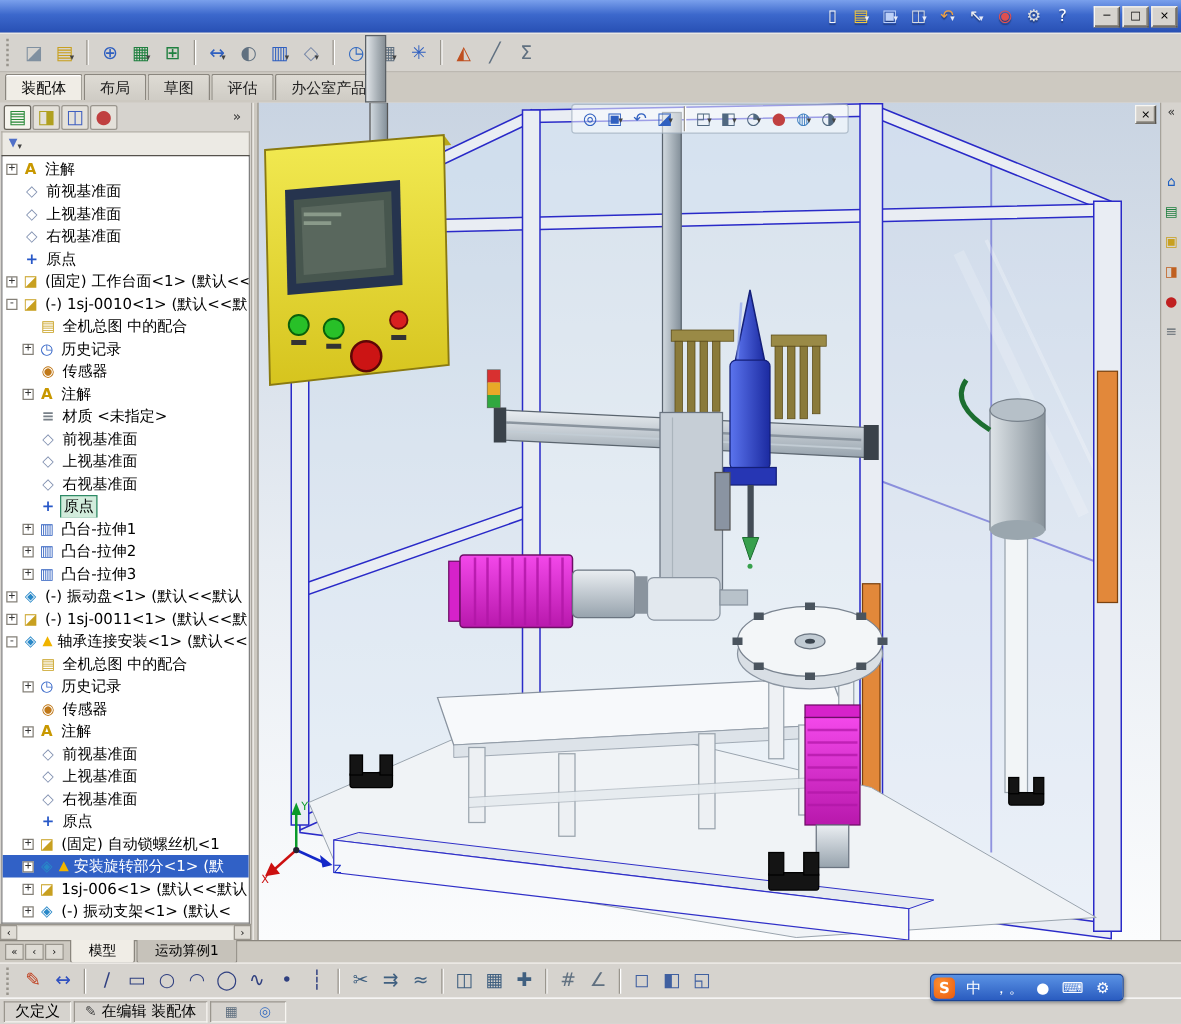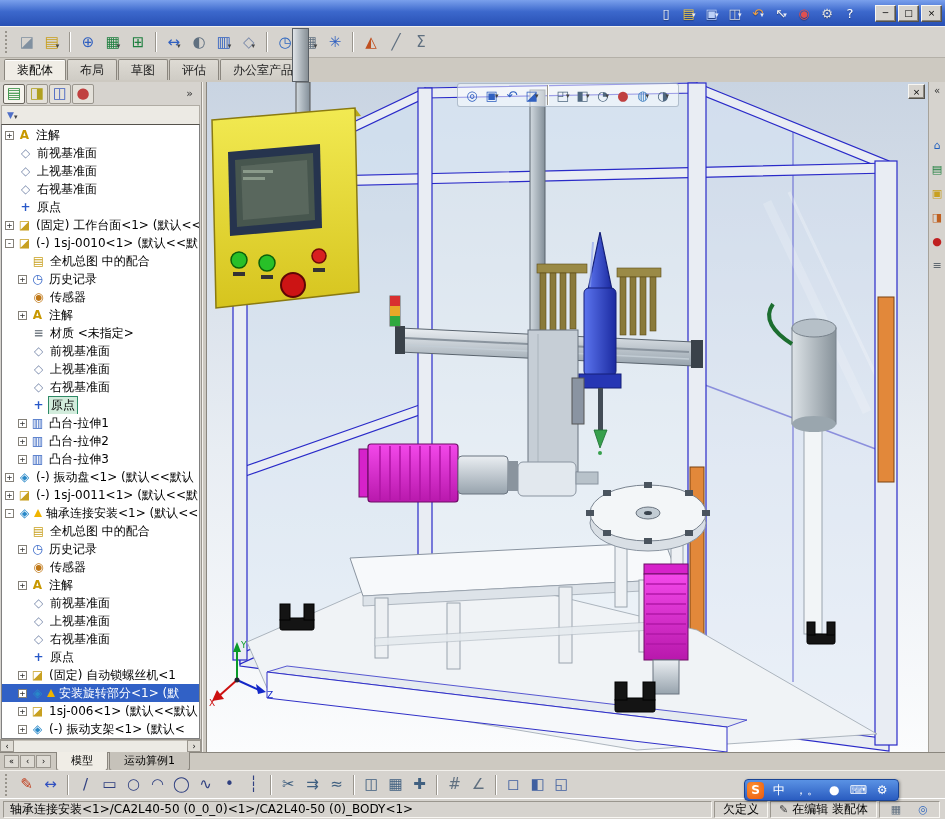--- a/index.html
+++ b/index.html
@@ -817,21 +817,20 @@
       <span class="tbtn">
         <span class="glyph" style="color: rgb(64, 96, 160);">◧</span>
       </span>
       <span class="tbtn">
         <span class="glyph" style="color: rgb(64, 96, 160);">◱</span>
       </span>
     </div>
 </div>
 
 <div id="statusbar">
-  <div class="spath">轴承连接安装&lt;1&gt;/CA2L40-50 (0_0_0)&lt;1&gt;/CA2L40-50 (0)_BODY&lt;1&gt;</div>
   <div class="scell">
     <span>欠定义</span>
   </div>
   <div class="scell">
     <span class="editicon">✎</span>
     <span>在编辑 装配体</span>
   </div>
   <div class="scell" id="status-icons">
       <span class="tbtn">
         <span class="glyph" style="color: rgb(96, 112, 128);">▦</span>

